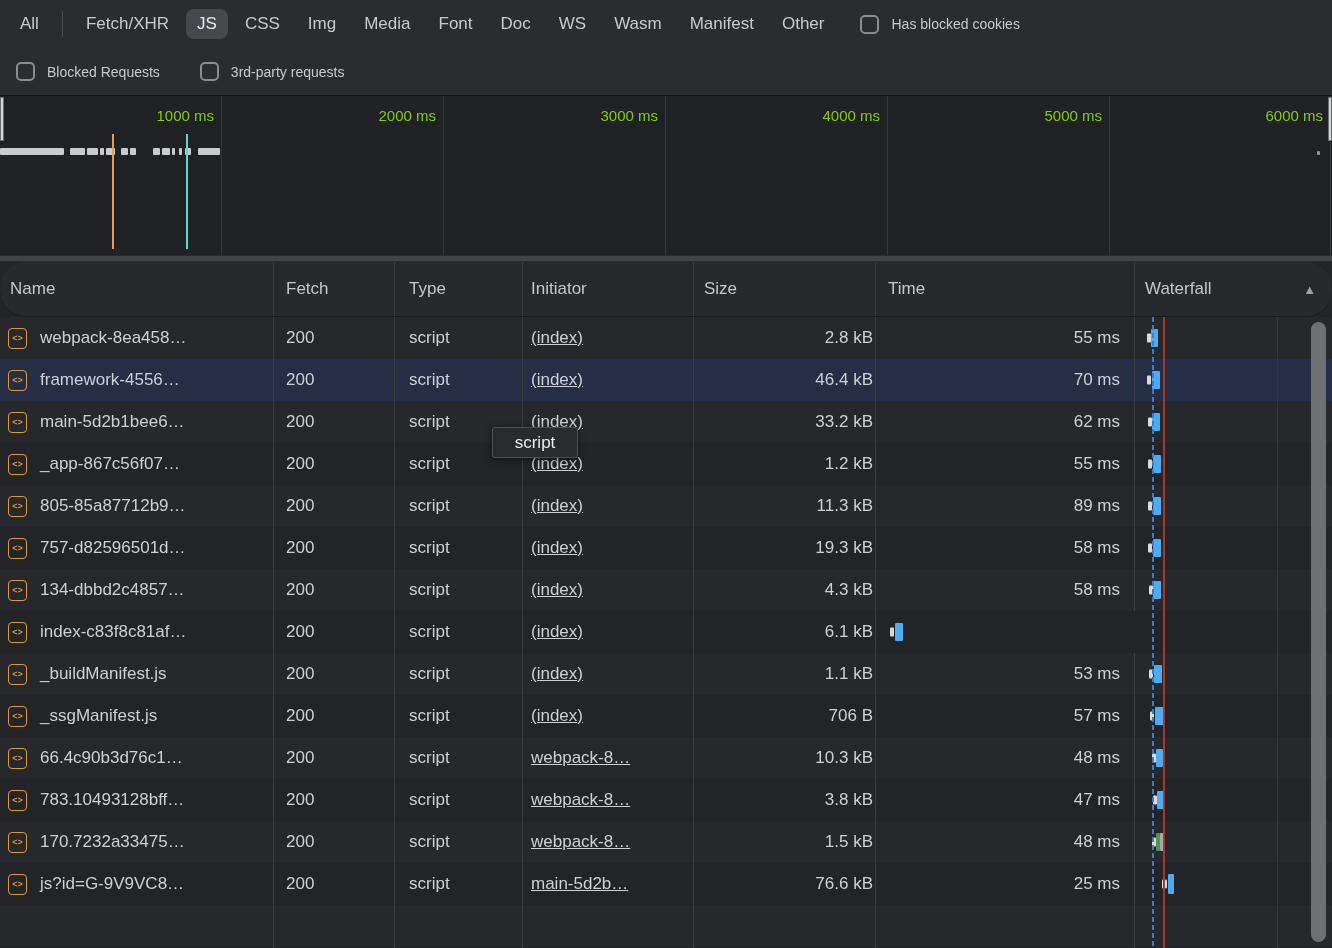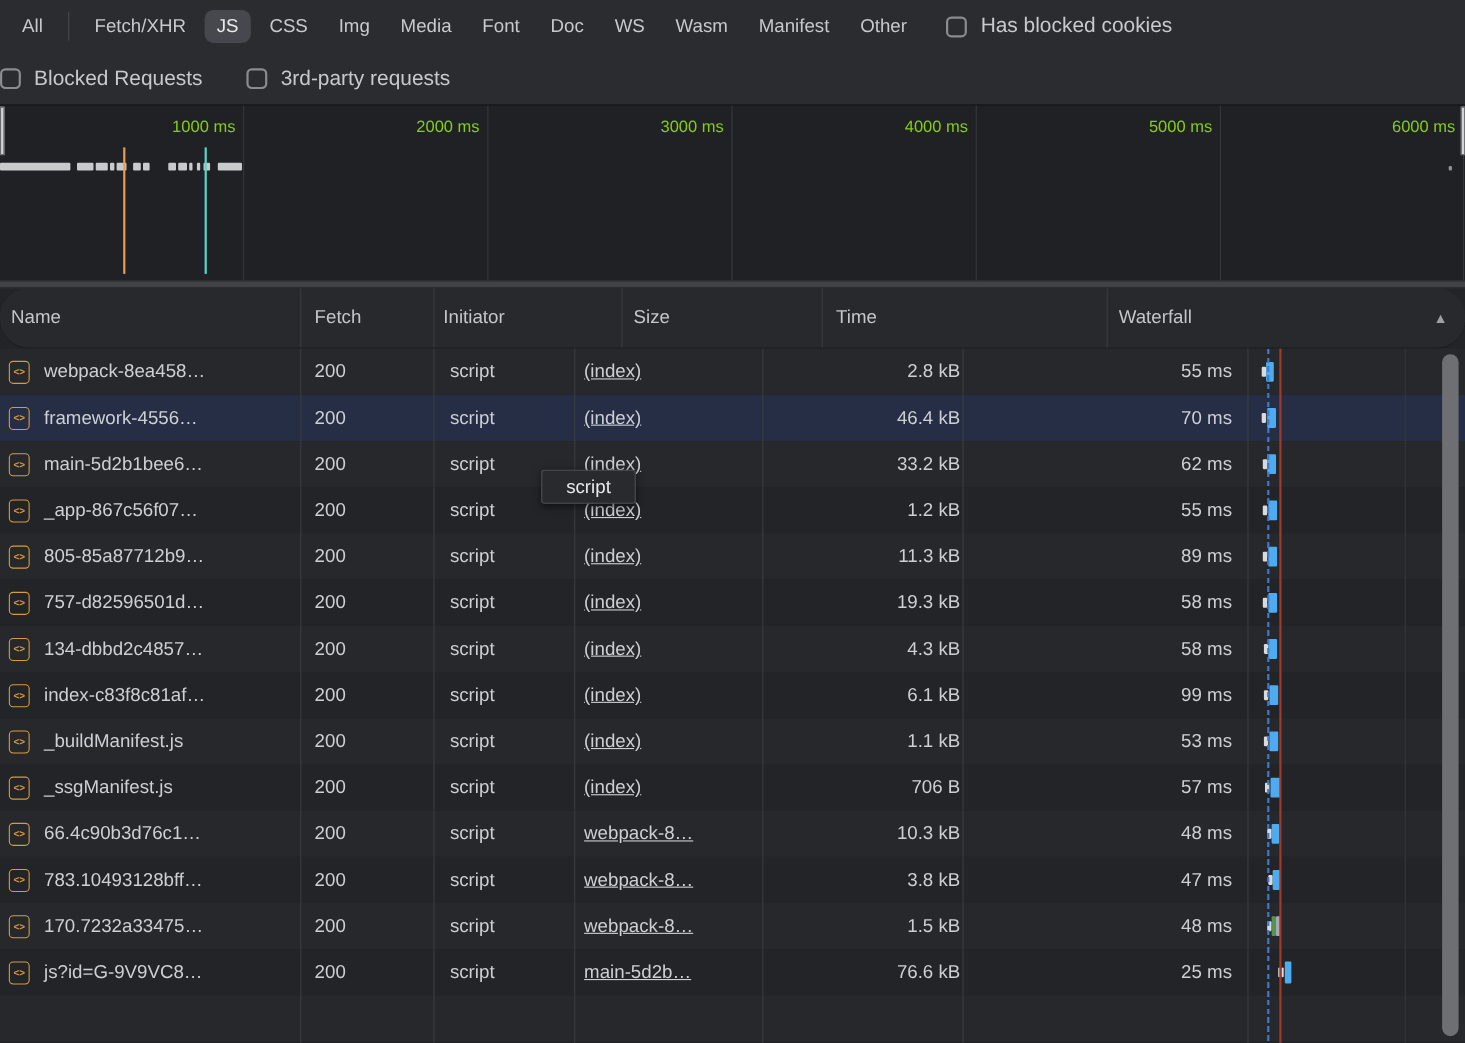--- a/index.html
+++ b/index.html
@@ -2,28 +2,28 @@
 <html><head>
 <meta charset="utf-8">
 <style>
   * { margin:0; padding:0; box-sizing:border-box; }
   html,body { width:1332px; height:948px; overflow:hidden; background:#222427;
               font-family:"Liberation Sans", sans-serif; }
 
   
   .toolbar { position:absolute; top:0; left:0; width:1332px; height:95px; background:#2b2c2f; }
   .trow1 { height:48px; display:flex; align-items:center; padding-left:6px; }
-  .trow2 { height:47px; display:flex; align-items:center; padding-left:0; }
+  .trow2 { height:47px; display:flex; align-items:center; padding-left:16px; }
   .filter { font-size:17px; color:#c6c9ce; padding:5px 11px; margin:0 3px; border-radius:8px;
             white-space:nowrap; cursor:default; }
   .filter.active { background:#47484d; color:#e8eaed; }
   .vsep { width:1px; height:26px; background:#4a4b4f; margin:0 9px; }
   .cbgroup { display:flex; align-items:center; }
   .cb { width:19px; height:19px; border:2px solid #898c90; border-radius:5px; flex:none; }
-  .cb-label { color:#c6c9ce; font-size:19px; margin-left:12px; white-space:nowrap; }
+  .cb-label { color:#c6c9ce; font-size:14px; margin-left:12px; white-space:nowrap; }
 
   
   .timeline { position:absolute; top:95px; left:0; width:1332px; height:160px;
               background:#1f2124; border-top:1px solid #141517; }
   .grid { position:absolute; top:0; bottom:0; width:1px; background:#35373a; }
   .tick-label { position:absolute; top:11px; width:150px; text-align:right;
                 font-size:15px; color:#84cc16; }
   .dash { position:absolute; top:52px; height:7px; background:#c9cacc; border-radius:1px; }
   .dash.mini { top:55px; height:4px; background:#8e9094; }
   .ov-line { position:absolute; top:38px; bottom:6px; width:2px; }
@@ -151,20 +151,21 @@
   <span class="handle left"></span>
   <span class="handle right"></span>
 </div>
 
 <div class="splitter"></div>
 
 <div class="table">
   <div class="hdr">
     <div class="hcell w-name">Name</div>
     <div class="hcell w-status">Fetch</div>
+    <div class="hcell w-type">Type</div>
     <div class="hcell w-init">Initiator</div>
     <div class="hcell w-size">Size</div>
     <div class="hcell w-time">Time</div>
     <div class="hcell w-wf">
       <span>Waterfall</span>
       <span class="sort">▲</span>
     </div>
   </div>
 
   <div id="rows">
@@ -314,21 +315,20 @@
             <span class="glyph">&lt;&gt;</span>
           </span>
       <span class="nm">index-c83f8c81af…</span>
     </div>
     <div class="cell c-status">200</div>
     <div class="cell c-type">script</div>
     <div class="cell c-init">
       <span class="link">(index)</span>
     </div>
     <div class="cell c-size">6.1 kB</div>
-    <div class="cell c-time">99 ms</div>
     <div class="cell c-wf">
           <div class="seg" style="left: 14px; width: 4px; height: 9px; background: rgb(216, 218, 220);"></div>
           <div class="seg" style="left: 19px; width: 8px; height: 18px; background: rgb(79, 171, 240);"></div>
         </div>
   </div>
 
   <div class="row even">
     <div class="cell c-name">
       <span class="jsicon">
             <span class="glyph">&lt;&gt;</span>

